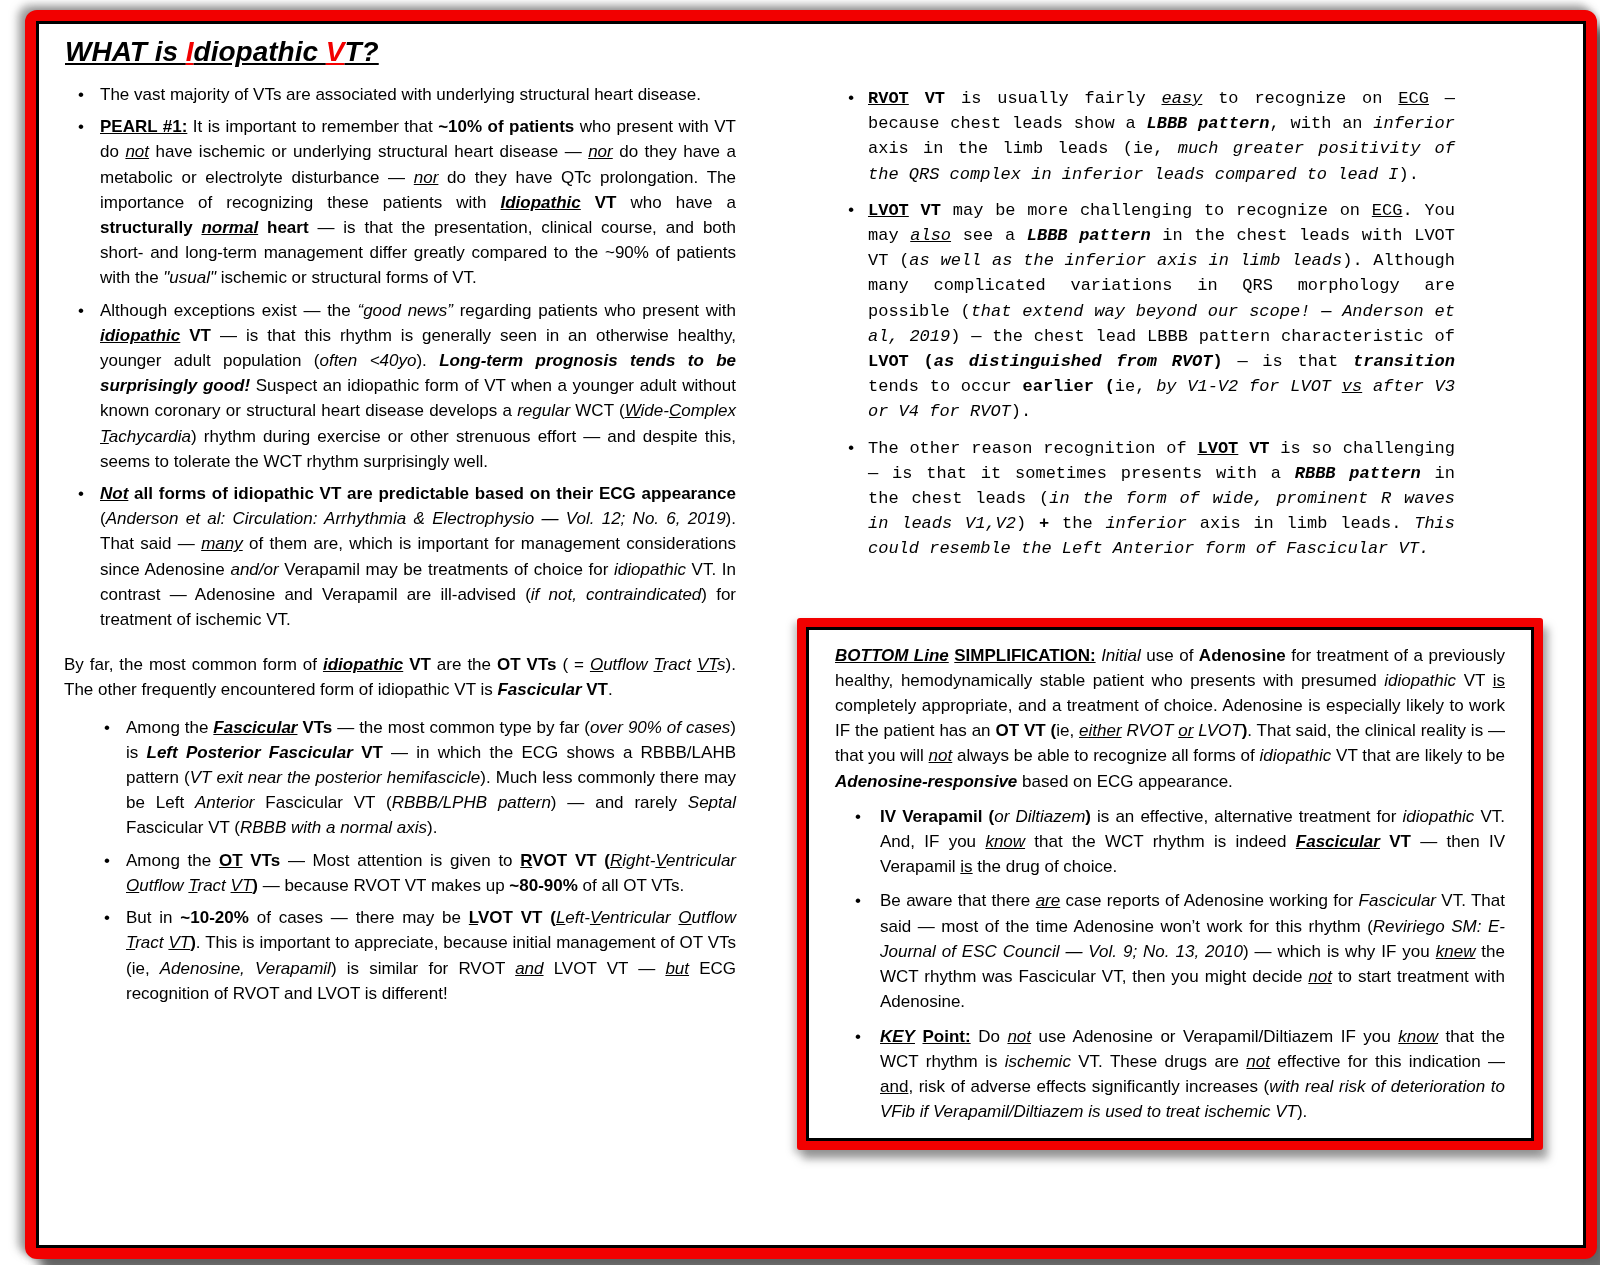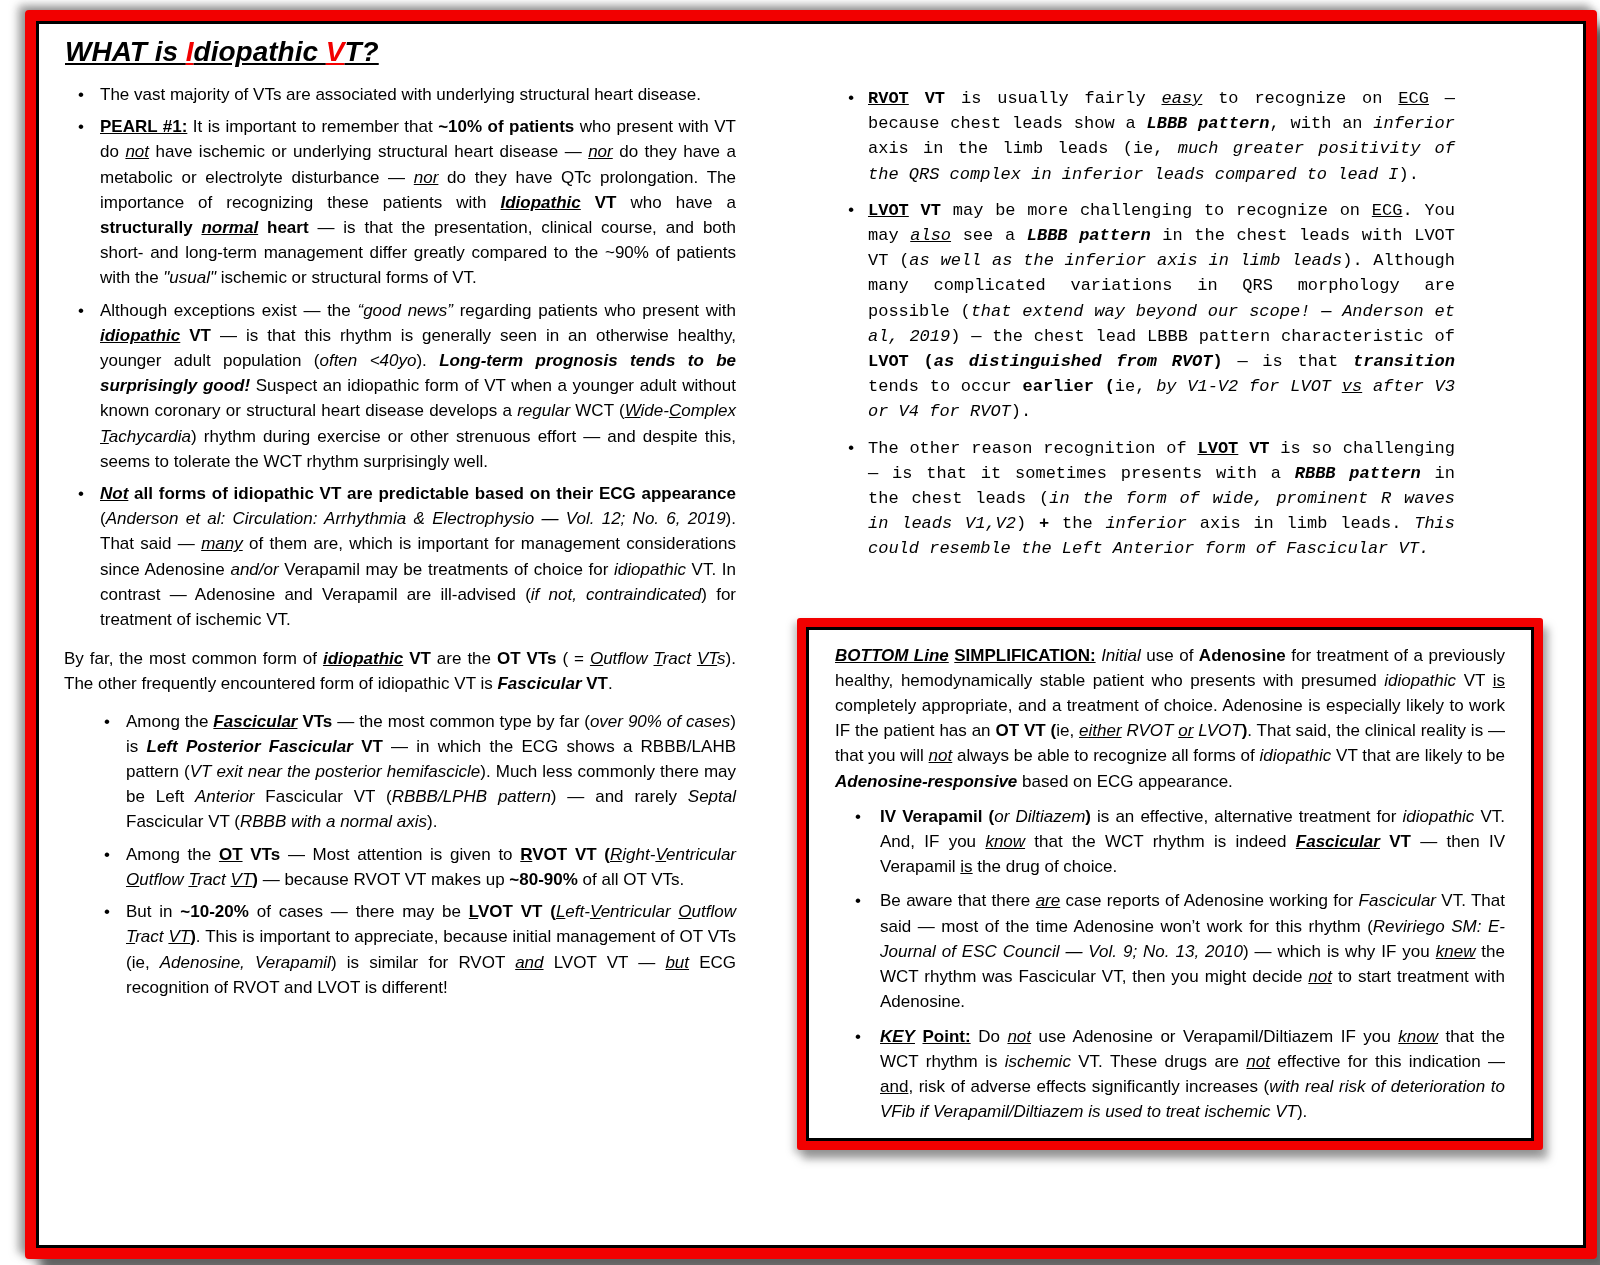--- a/index.html
+++ b/index.html
@@ -2,21 +2,21 @@
 <html><head>
 <meta charset="utf-8">
 <style>
   html,body{margin:0;padding:0;background:#ffffff;}
   .stage{
     position:relative;width:1600px;height:1265px;background:#ffffff;
     font-family:"Liberation Sans",sans-serif;color:#000;overflow:hidden;
   }
   .frame{
     position:absolute;left:25px;top:10px;width:1550px;height:1227px;
-    border:11px solid #f20000;border-radius:4px;background:#f20000;
+    border:11px solid #f20000;border-radius:12px;background:#f20000;
     box-shadow:-7px -5px 8px rgba(120,120,120,.65),
                14px 16px 12px rgba(75,75,75,.85),
                0 0 7px rgba(110,110,110,.55);
   }
   .inner{
     position:absolute;left:0;top:0;right:0;bottom:0;
     border:3px solid #000;background:#ffffff;overflow:hidden;
   }
   .doc-title{
     position:absolute;left:26px;top:12px;margin:0;
@@ -27,21 +27,21 @@
   .col-right{left:758px;top:62px;width:746px;}
   ul.blist{margin:0;padding:0;list-style:none;}
   ul.blist li{position:relative;text-align:justify;margin-bottom:7px;}
   ul.lvl1 li{padding-left:36px;}
   ul.lvl1 li::before{content:"\2022";position:absolute;left:14px;top:0;}
   ul.lvl2{margin-top:10px;}
   ul.lvl2 li{padding-left:62px;margin-top:7px;}
   ul.lvl2 li::before{content:"\2022";position:absolute;left:40px;top:0;}
   ul.rlist li{padding-left:71px;padding-right:88px;margin-bottom:11px;font-family:Liberation Mono, monospace;}
   ul.rlist li::before{content:"\2022";position:absolute;left:49px;top:0;}
-  .para{margin:14px 0 12px 0;text-align:justify;}
+  .para{margin:20px 0 12px 0;text-align:justify;}
   .bottom-box{
     margin-top:56px;border:9px solid #f20000;border-radius:3px;background:#0ea5e9;
     box-shadow:5px 9px 9px rgba(115,115,115,.65), -4px 4px 7px rgba(140,140,140,.45);
   }
   .box-content{
     border:3px solid #000;background:#ffffff;padding:13px 26px 12px 26px;
   }
   .box-intro{margin:0 0 10px 0;text-align:justify;}
   ul.boxlist li{padding-left:45px;margin-bottom:9px;}
   ul.boxlist li::before{content:"\2022";position:absolute;left:20px;top:0;}

